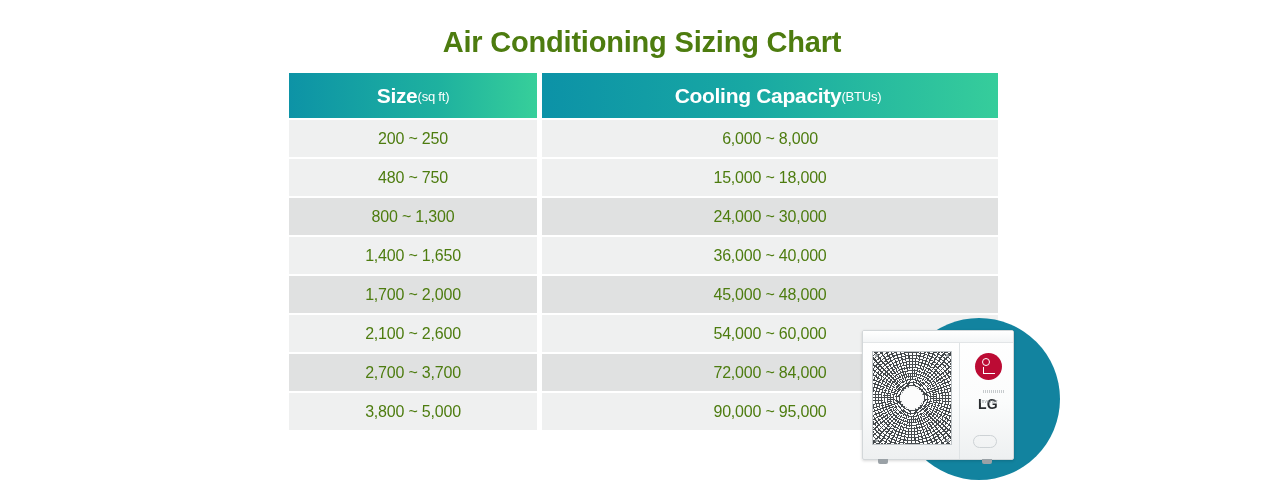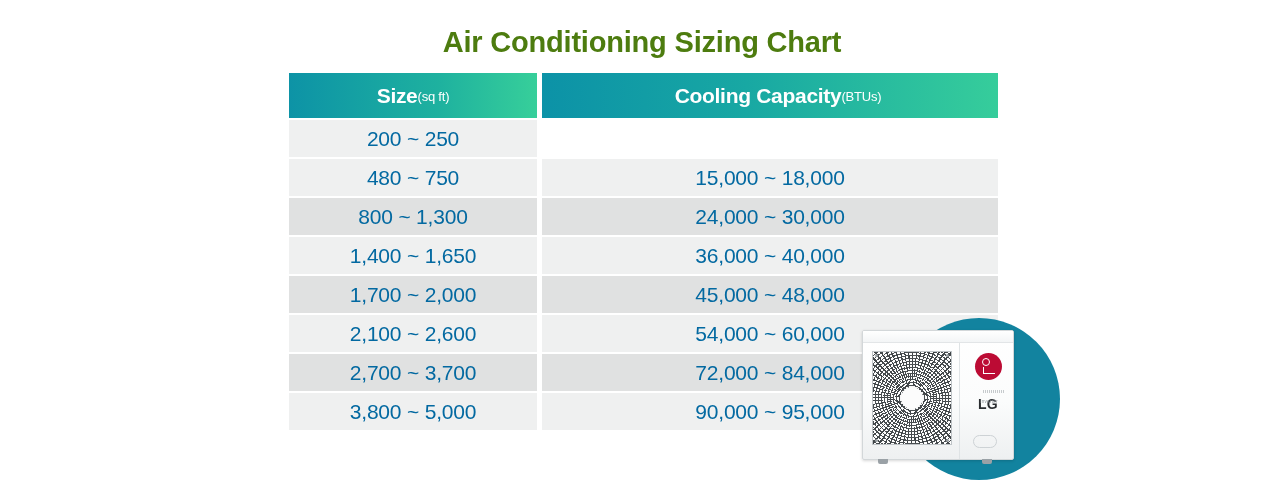--- a/index.html
+++ b/index.html
@@ -92,22 +92,22 @@
     position: relative;
     top: 1px;
   }
 
   
   .data-row .dcell {
     height: 37px;
     display: flex;
     align-items: center;
     justify-content: center;
-    font-size: 21px;
-    color: #0369a1;
+    font-size: 16px;
+    color: #4d7c0f;
     letter-spacing: -0.2px;
     box-sizing: border-box;
     white-space: nowrap;
   }
   .data-row.odd .dcell {
     background: #eff0f0;
   }
   .data-row.even .dcell {
     background: #e0e1e1;
   }
@@ -313,20 +313,21 @@
         <span class="h-sub">(sq ft)</span>
       </div>
       <div class="col-cap hcell">
         <span class="h-main">Cooling Capacity</span>
         <span class="h-sub">(BTUs)</span>
       </div>
     </div>
 
     <div class="t-row data-row odd">
       <div class="col-size dcell">200 ~ 250</div>
+      <div class="col-cap dcell">6,000 ~ 8,000</div>
     </div>
     <div class="t-row data-row odd">
       <div class="col-size dcell">480 ~ 750</div>
       <div class="col-cap dcell">15,000 ~ 18,000</div>
     </div>
     <div class="t-row data-row even">
       <div class="col-size dcell">800 ~ 1,300</div>
       <div class="col-cap dcell">24,000 ~ 30,000</div>
     </div>
     <div class="t-row data-row odd">

